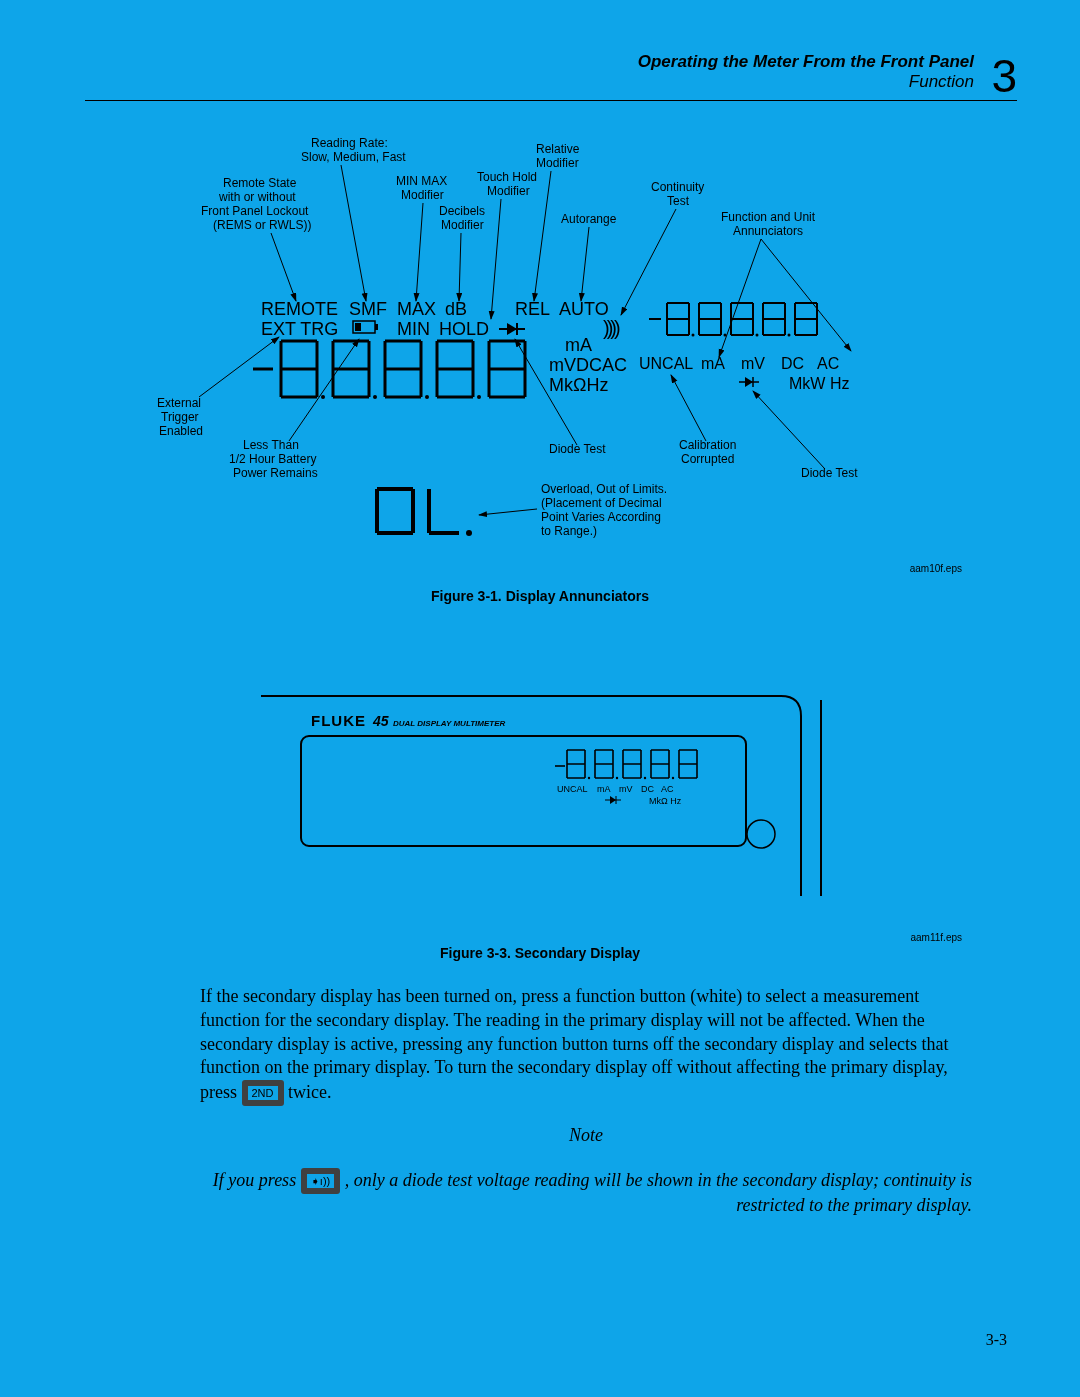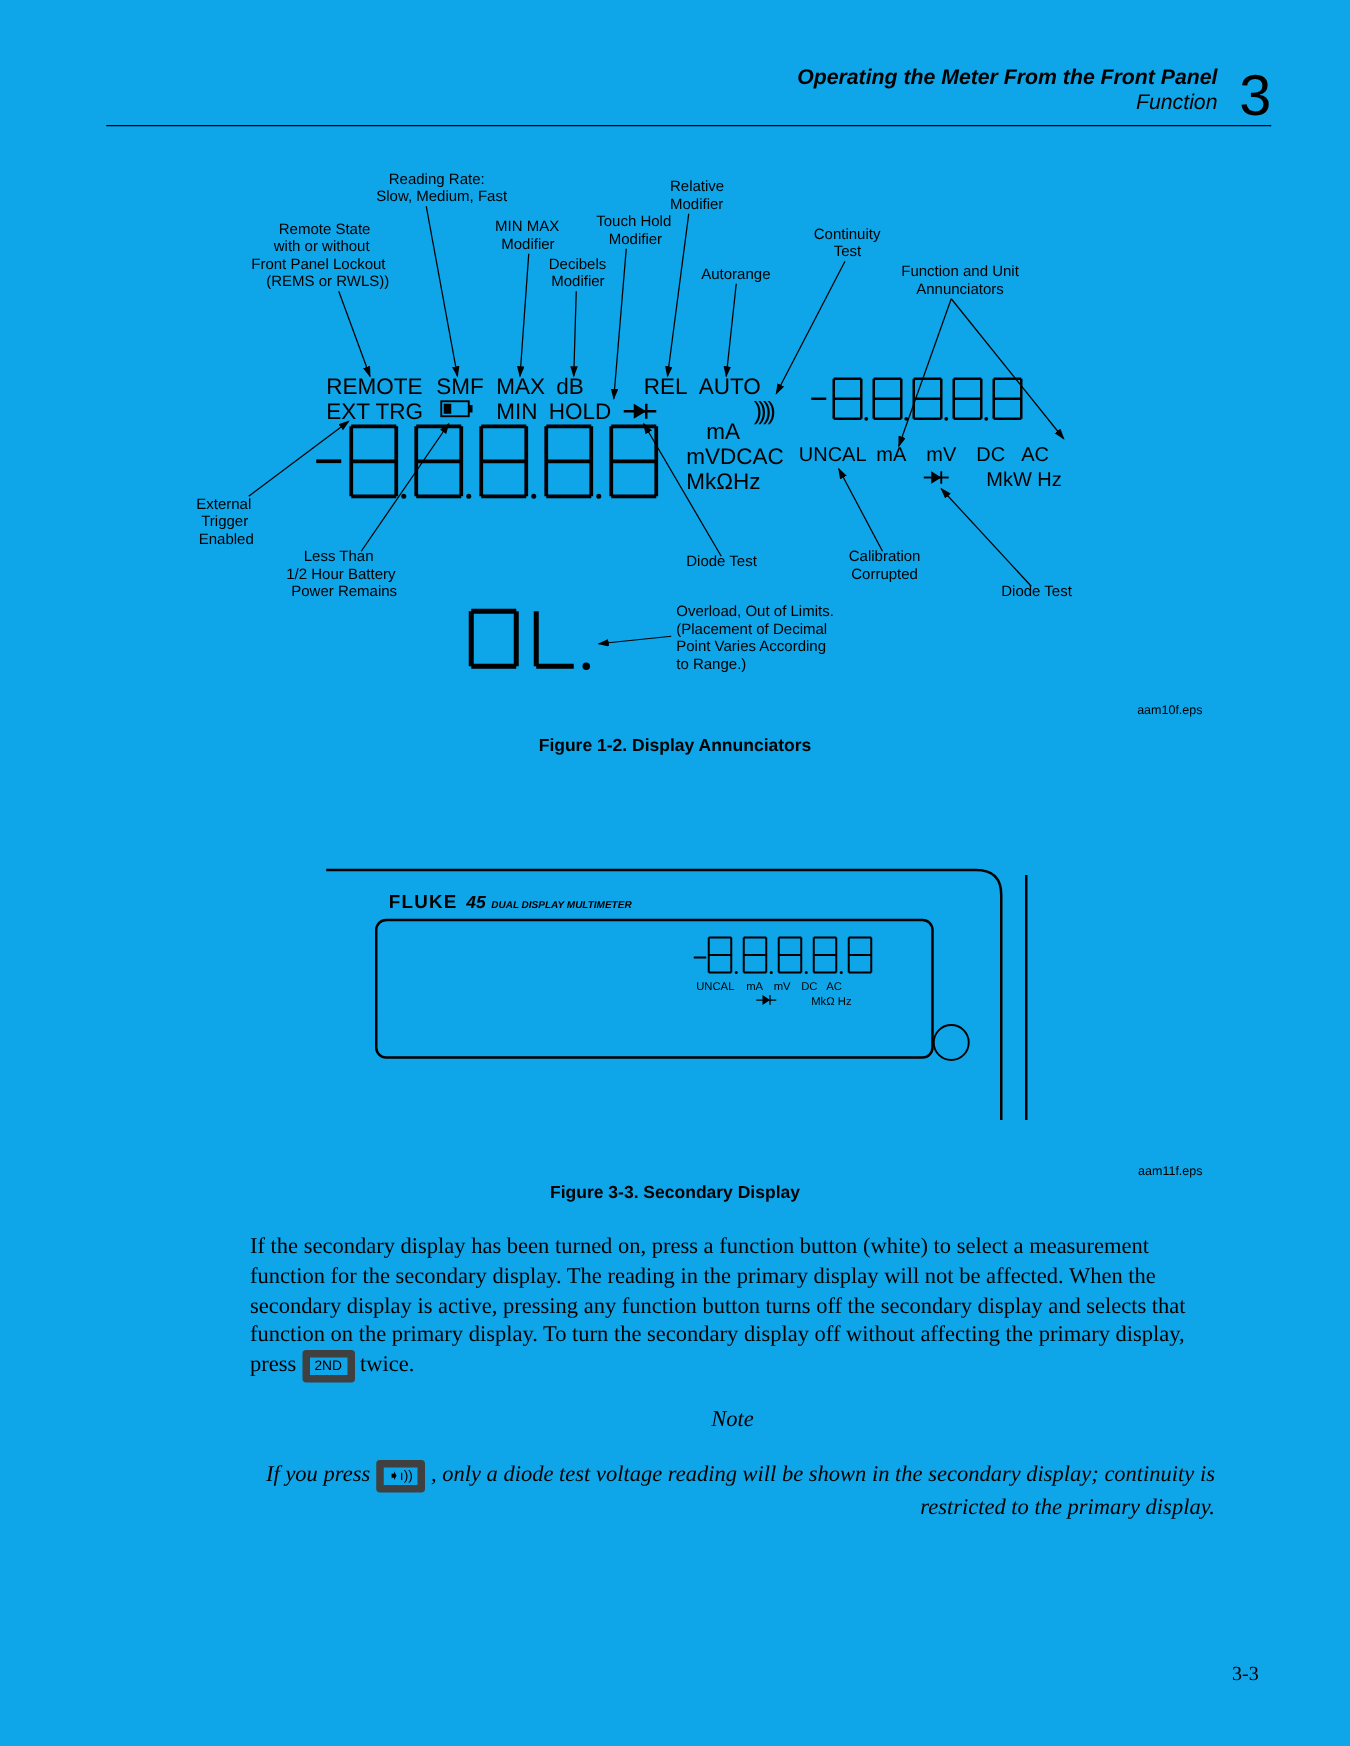--- a/index.html
+++ b/index.html
@@ -322,21 +322,21 @@
       <g font-size="12">
         <text x="400" y="364">Overload, Out of Limits.</text>
         <text x="400" y="378">(Placement of Decimal</text>
         <text x="400" y="392">Point Varies According</text>
         <text x="400" y="406">to Range.)</text>
       </g>
       <line x1="396" y1="380" x2="338" y2="386" stroke="#000" marker-end="url(#arrow)"></line>
     </svg>
   </div>
   <div class="eps eps1">aam10f.eps</div>
-  <div class="caption cap1">Figure 1-2. Display Annunciators</div>
+  <div class="caption cap1">Figure 3-1. Display Annunciators</div>
 
   <div class="fig fig2">
     <svg width="800" height="250" viewBox="0 0 800 250" font-family="Arial, Helvetica, sans-serif">
 
       <path d="M120 30 H640 Q660 30 660 50 V230" stroke="#000" stroke-width="2" fill="none"></path>
       <line x1="680" y1="34" x2="680" y2="230" stroke="#000" stroke-width="2"></line>
       <line x1="120" y1="230" x2="760" y2="230" stroke="none"></line>
 
       <text x="170" y="60" font-weight="bold" font-size="15" letter-spacing="1">FLUKE</text>
       <text x="232" y="60" font-weight="bold" font-style="italic" font-size="14">45</text>

